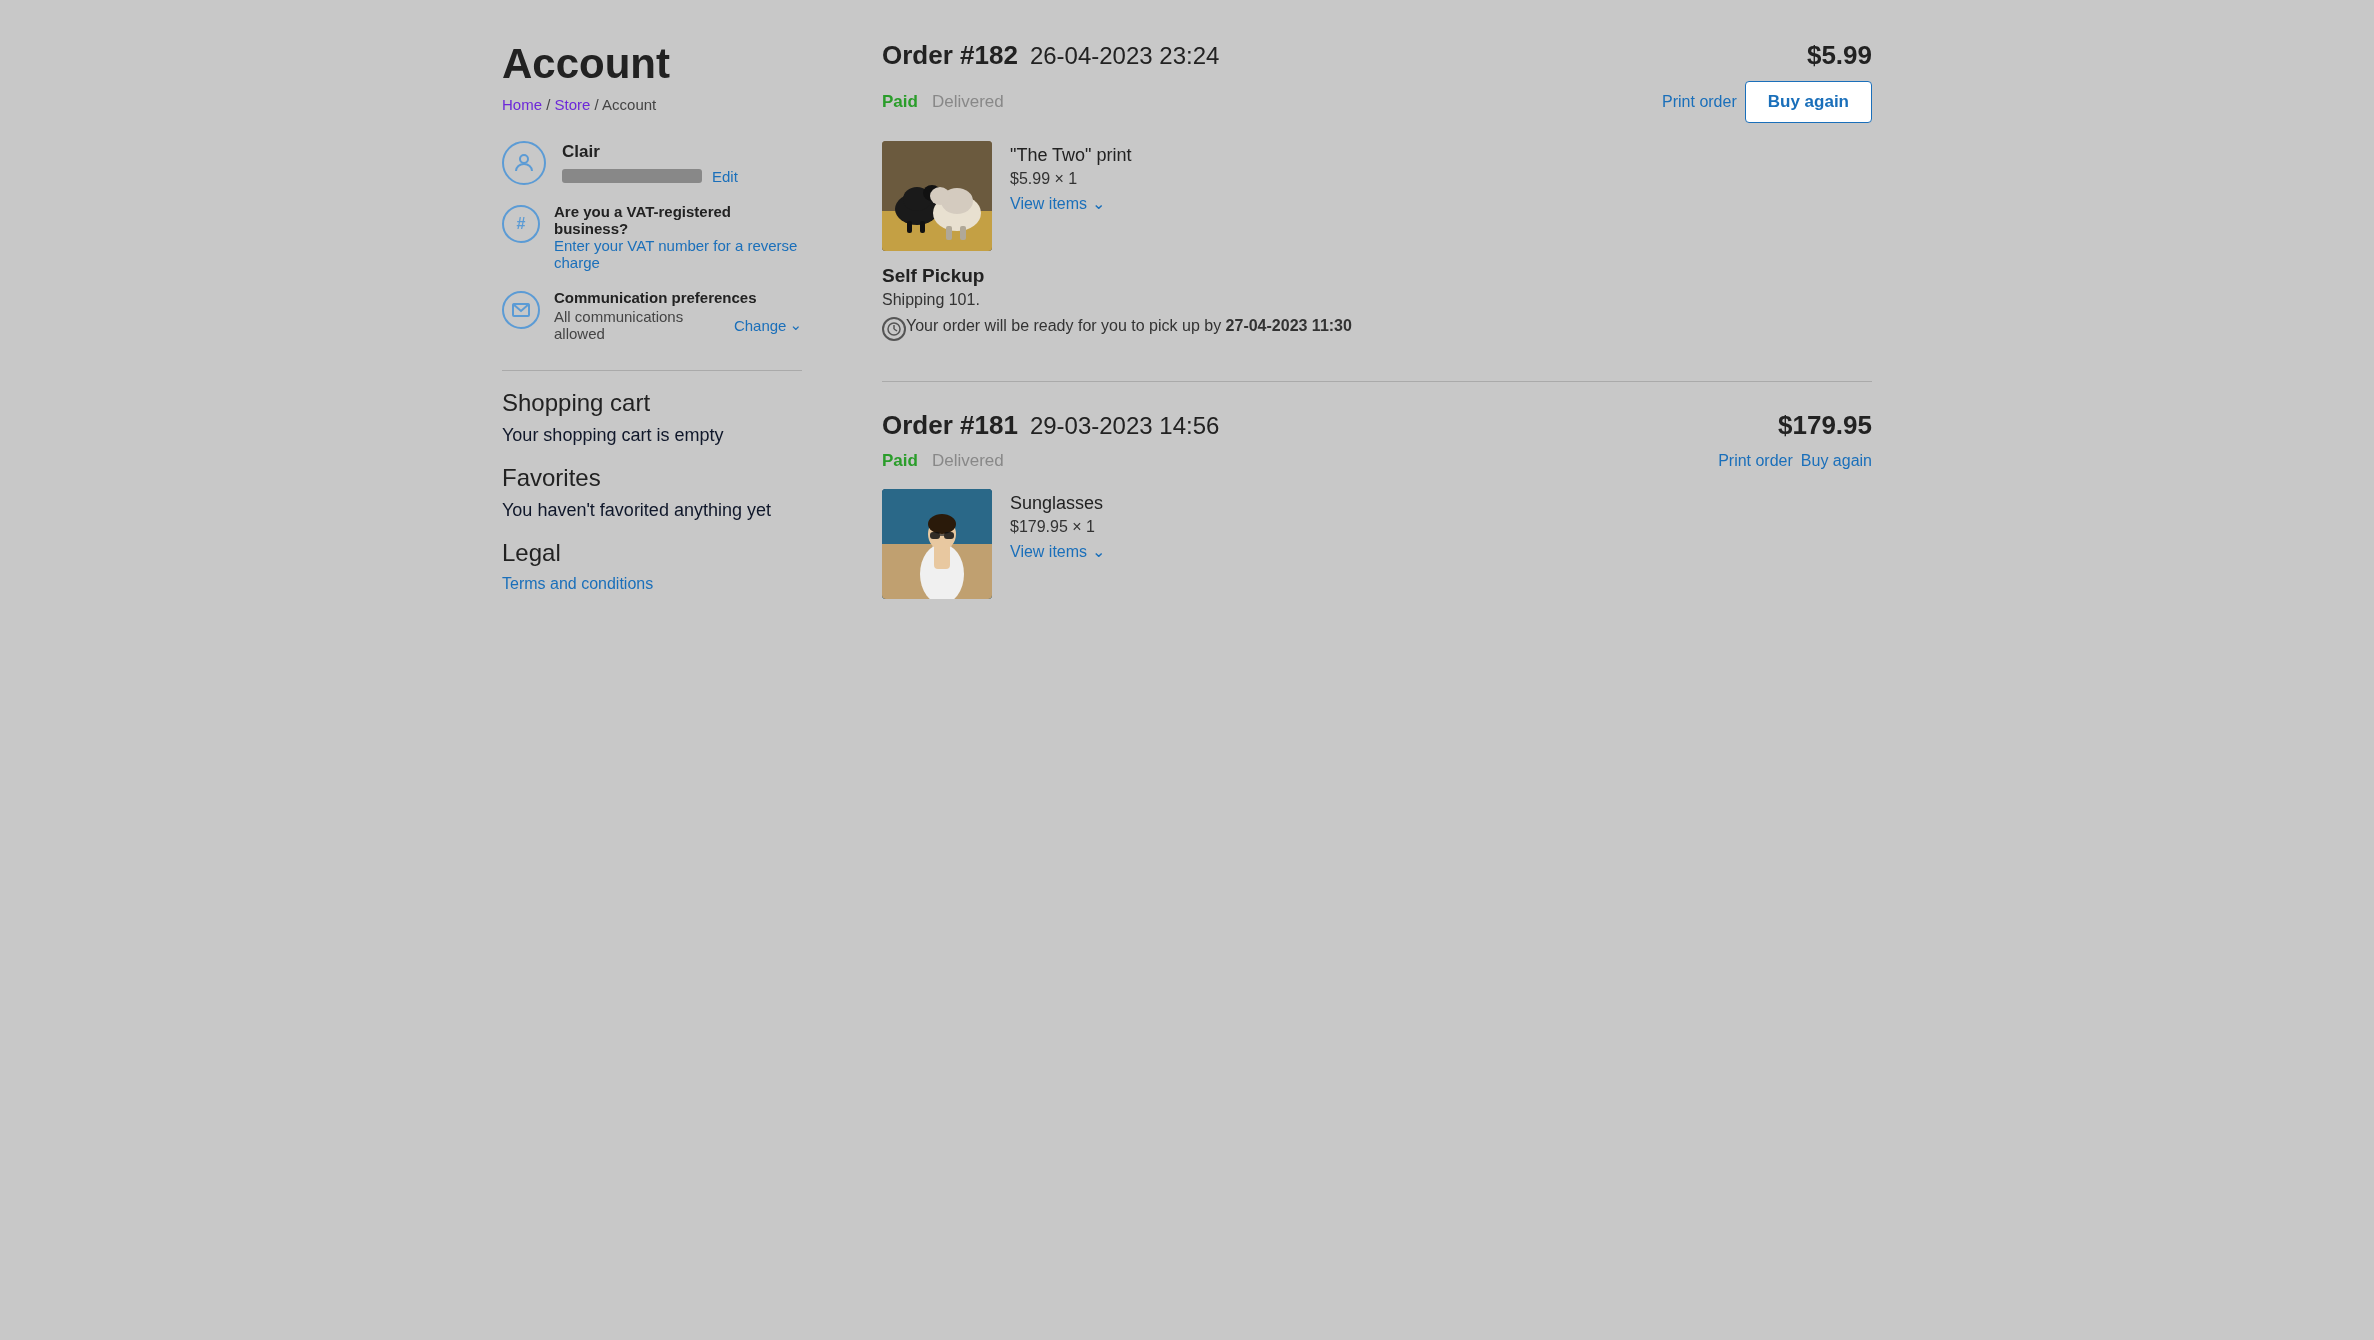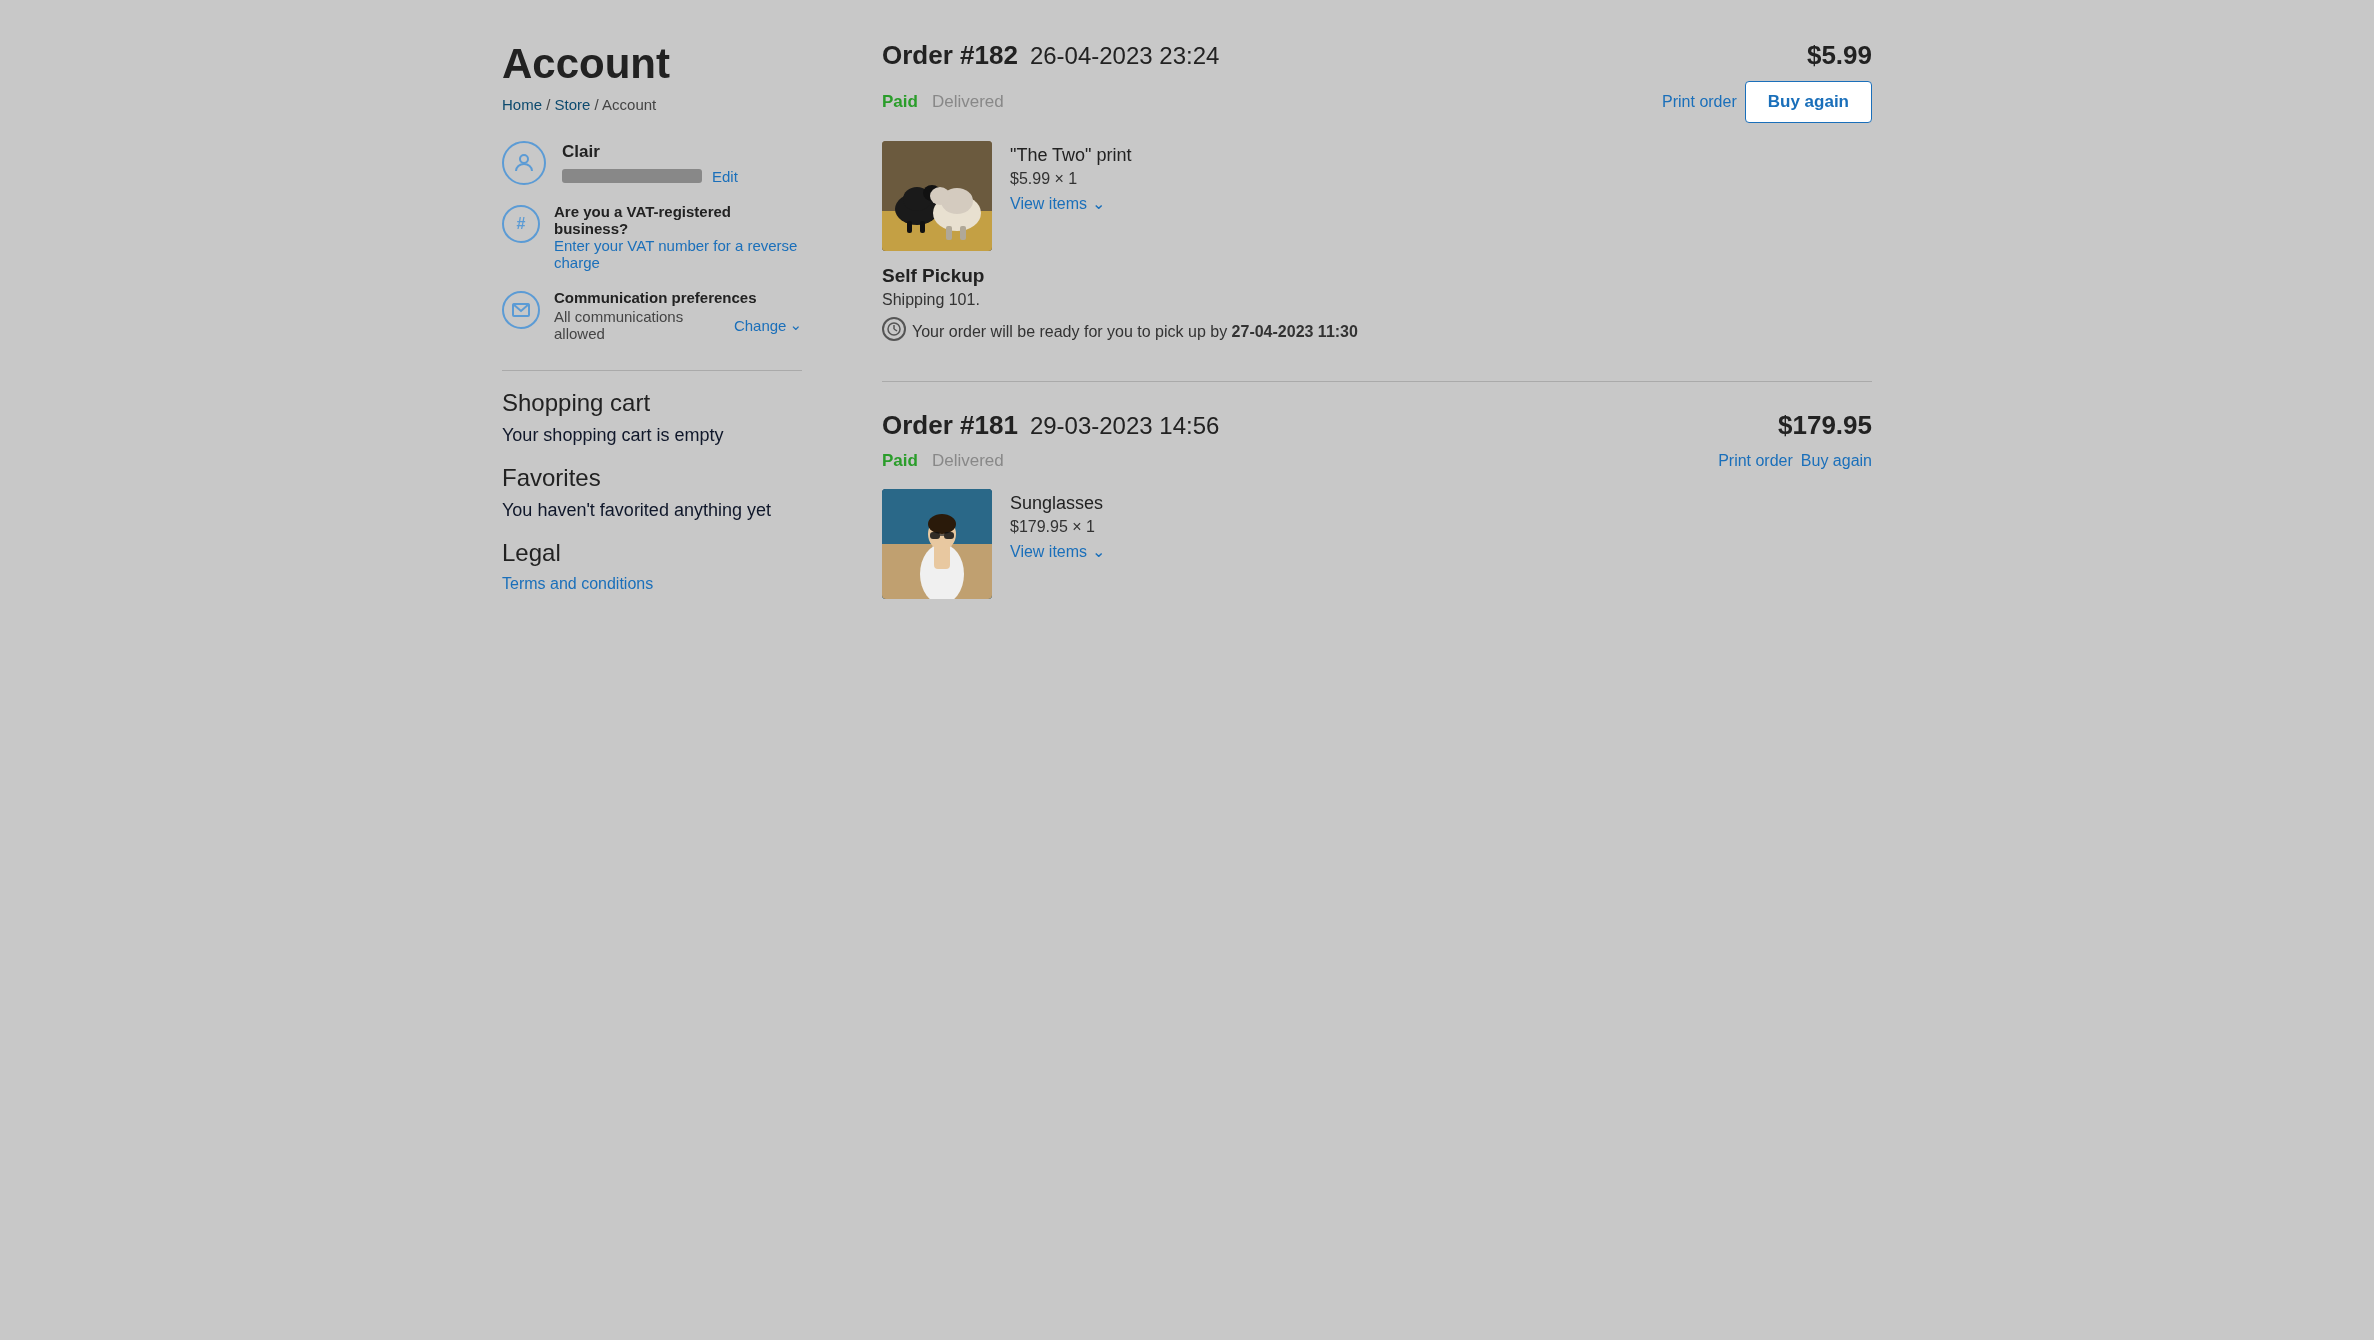--- a/index.html
+++ b/index.html
@@ -26,21 +26,21 @@
       font-size: 42px;
       font-weight: 700;
       margin-bottom: 8px;
     }
     .breadcrumb {
       font-size: 15px;
       color: #444;
       margin-bottom: 28px;
     }
     .breadcrumb span { color: #444; }
-    .breadcrumb a { color: #0c4a6e; text-decoration: none; }
+    .breadcrumb a { color: #6d28d9; text-decoration: none; }
     .user-section {
       display: flex;
       align-items: center;
       gap: 16px;
       margin-bottom: 18px;
     }
     .avatar-icon {
       width: 44px;
       height: 44px;
       border-radius: 50%;
@@ -288,22 +288,22 @@
       font-weight: 700;
       margin-bottom: 4px;
     }
     .pickup-sub {
       font-size: 16px;
       color: #333;
       margin-bottom: 8px;
     }
     .pickup-notice {
       display: flex;
-      align-items: flex-end;
-      gap: 6px;
+      align-items: flex-start;
+      gap: 0;
       font-size: 16px;
       color: #333;
     }
     .pickup-notice strong { font-weight: 700; }
     .clock-icon {
       width: 24px;
       height: 24px;
       border: 2px solid #555;
       border-radius: 50%;
       display: flex;

